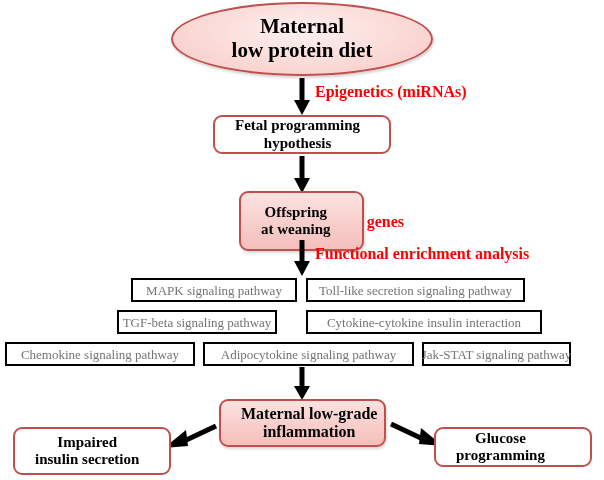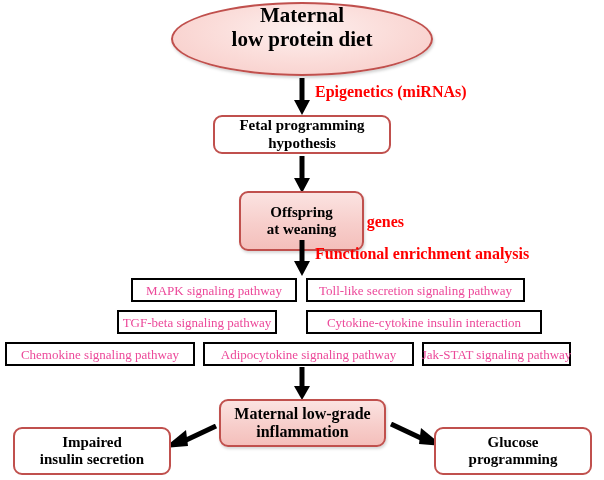--- a/index.html
+++ b/index.html
@@ -13,46 +13,47 @@
     height: 480px;
     background: #ffffff;
     overflow: hidden;
     font-family: "Liberation Serif", "DejaVu Serif", serif;
   }
 
   
   .ellipse {
     position: absolute;
     display: flex;
+    align-items: center;
     justify-content: center;
     text-align: center;
     border-radius: 50%;
     background: radial-gradient(ellipse at 50% 38%, #fdf0ef 0%, #fbdedb 45%, #f7c9c5 100%);
     border: 2px solid #c0504d;
     box-sizing: border-box;
     box-shadow: 1px 2px 3px rgba(0,0,0,0.18);
   }
   .ellipse .txt {
     font-weight: bold;
     font-size: 21px;
     line-height: 1.12;
     color: #000000;
   }
 
   
   .rbox {
     position: absolute;
     display: flex;
     align-items: center;
-    justify-content: center;
     text-align: center;
     box-sizing: border-box;
     border: 2px solid #c0504d;
     border-radius: 9px;
     background: #ffffff;
+    padding-left: 20px;
   }
   .rbox .txt {
     font-weight: bold;
     font-size: 15px;
     line-height: 1.15;
     color: #000000;
   }
   .rbox.filled {
     background: linear-gradient(180deg, #fbe3e1 0%, #f7cecb 55%, #f4bfbb 100%);
     box-shadow: 1px 2px 3px rgba(0,0,0,0.16);
@@ -67,21 +68,21 @@
     justify-content: center;
     text-align: center;
     box-sizing: border-box;
     border: 2px solid #000000;
     background: #ffffff;
     height: 24px;
   }
   .pbox .txt {
     font-size: 13px;
     line-height: 1;
-    color: #ec4899;
+    color: #737373;
     white-space: nowrap;
   }
 
   
   .rlabel {
     position: absolute;
     color: #ff0000;
     font-weight: bold;
     font-size: 16px;
     line-height: 1;
@@ -199,20 +200,20 @@
     </svg>
   </div>
 
   <div class="rbox" style="left:13px; top:427px; width:158px; height:48px;">
     <div class="txt">
       <div>Impaired</div>
       <div>insulin secretion</div>
     </div>
   </div>
 
-  <div class="rbox" style="left:434px; top:427px; width:158px; height:48px;">
+  <div class="rbox" style="left:434px; top:427px; width:158px; height:40px;">
     <div class="txt">
       <div>Glucose</div>
       <div>programming</div>
     </div>
   </div>
 
 </div>
 
 </body></html>

